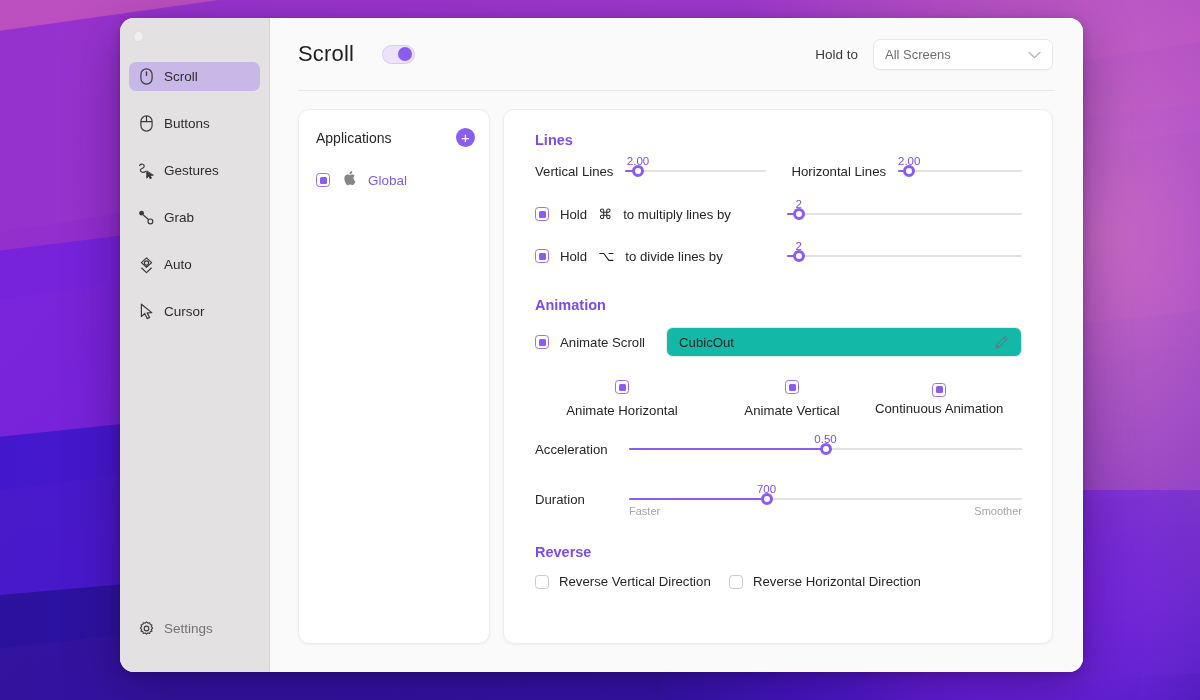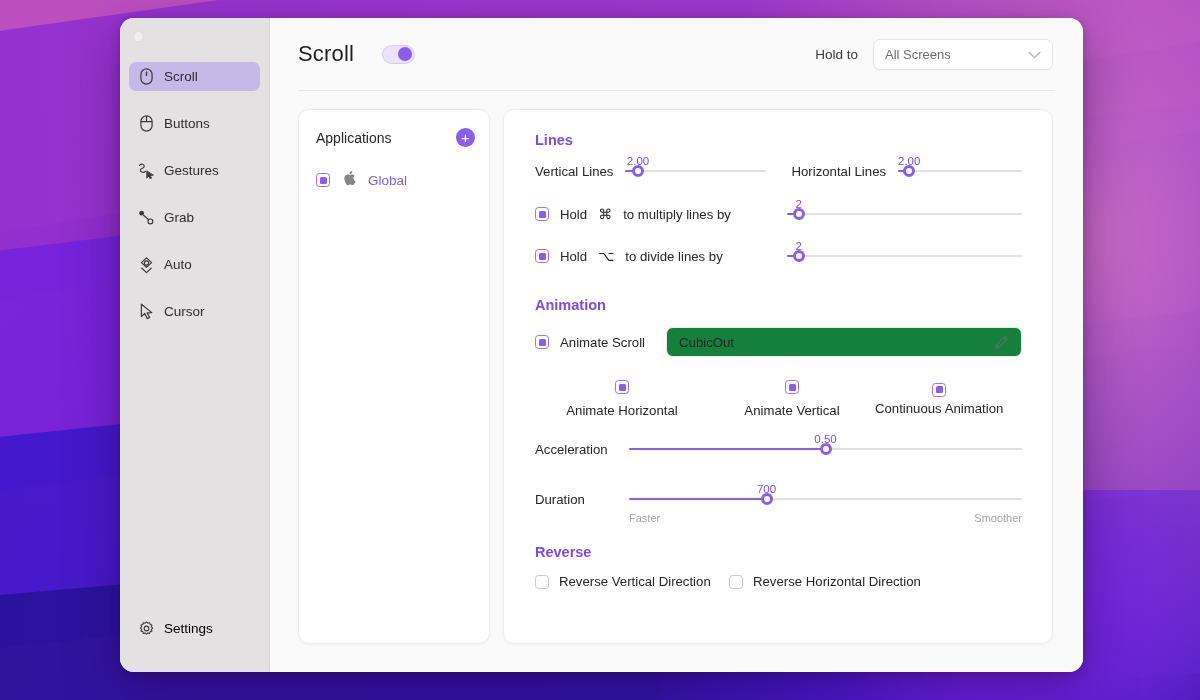--- a/index.html
+++ b/index.html
@@ -121,21 +121,21 @@
   }
   .nav-ico svg { display: block; }
   #settings-item {
     position: absolute;
     left: 9px; bottom: 30px;
     display: flex;
     align-items: center;
     gap: 9px;
     padding: 0 9px;
     height: 28px;
-    color: #000000;
+    color: #737373;
     font-size: 13.5px;
     cursor: default;
   }
 
   
   #main {
     flex: 1;
     background: #fafafa;
     display: flex;
     flex-direction: column;
@@ -334,21 +334,21 @@
   .slider .val {
     position: absolute;
     bottom: 13px;
     transform: translateX(-50%);
     font-size: 11.5px;
     color: #7c4ceb;
     white-space: nowrap;
   }
   .slider .endlbl {
     position: absolute;
-    top: 22px;
+    top: 15px;
     font-size: 11px;
     color: #a5a5aa;
   }
   .slider .endlbl.left { left: 0; }
   .slider .endlbl.right { right: 0; }
 
   
   .lines-top {
     display: flex;
     align-items: center;
@@ -380,21 +380,21 @@
 
   #animate-scroll-row {
     display: flex;
     align-items: center;
     gap: 11px;
     margin-bottom: 23px;
   }
   #easing-field {
     flex: 1;
     height: 30px;
-    background: #15803d;
+    background: #14b8a6;
     border: 1px solid #eaeaea;
     border-radius: 7px;
     display: flex;
     align-items: center;
     padding: 0 12px;
     margin-left: 10px;
     box-shadow: 0 1px 2px rgba(0,0,0,.03);
     cursor: text;
   }
   #easing-value { font-size: 13.2px; color: #26262a; }

